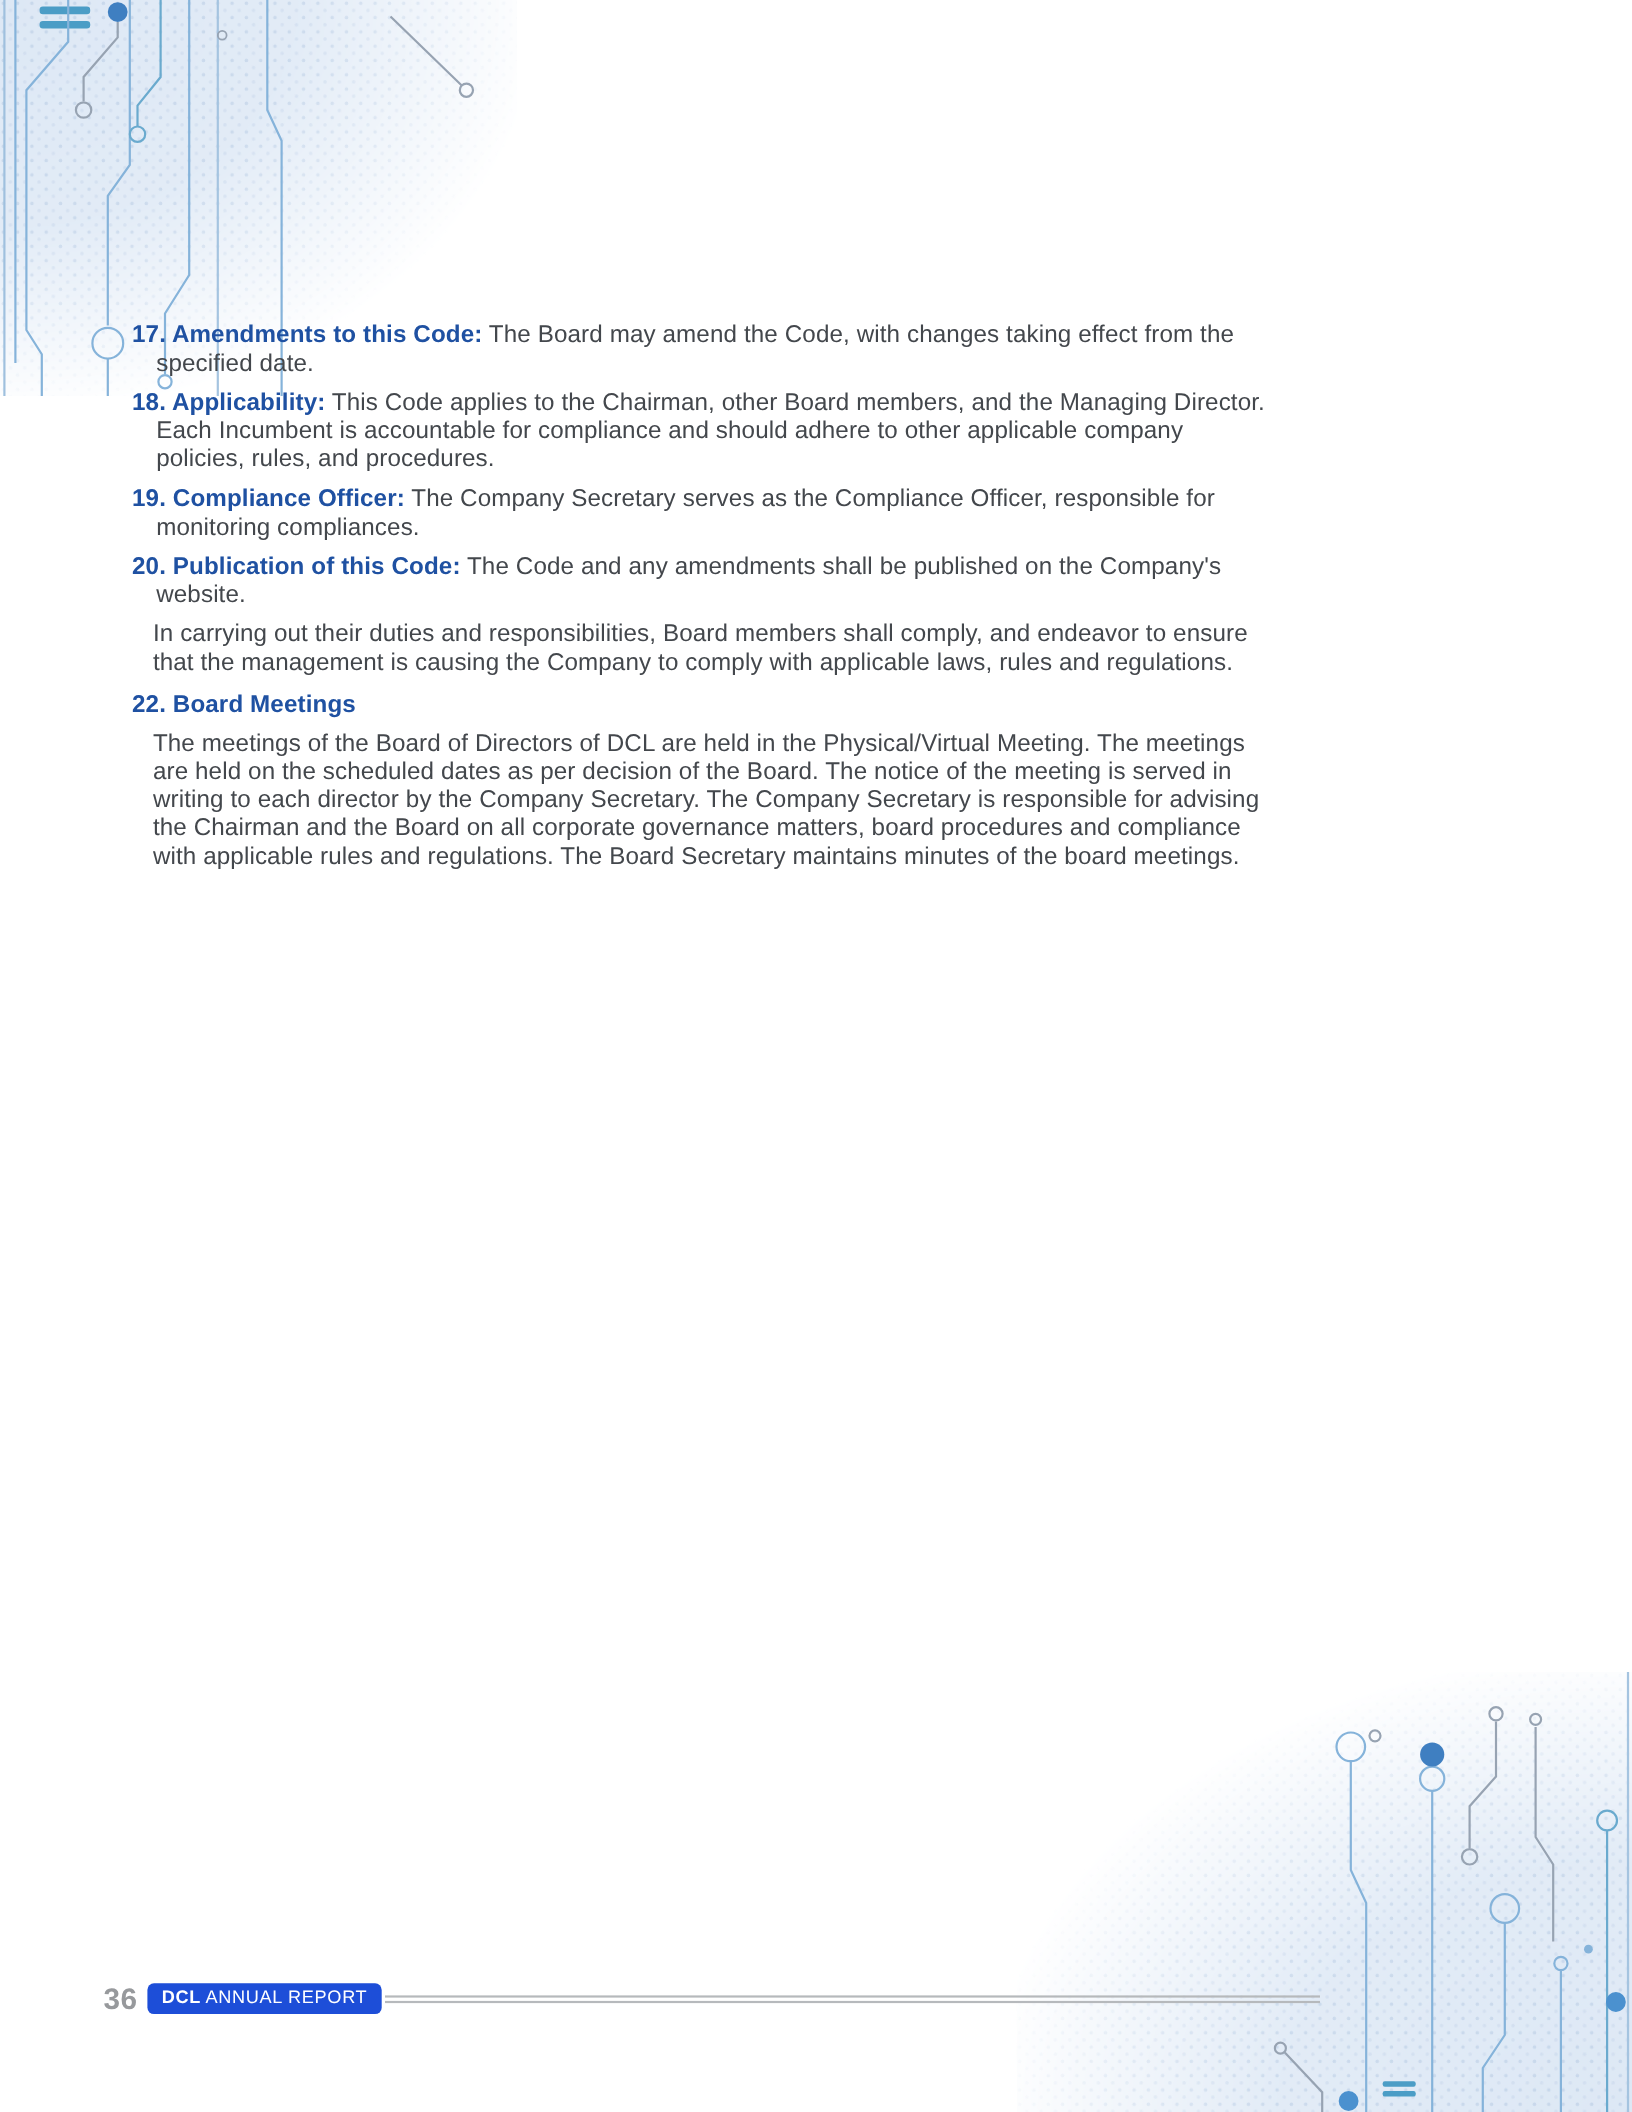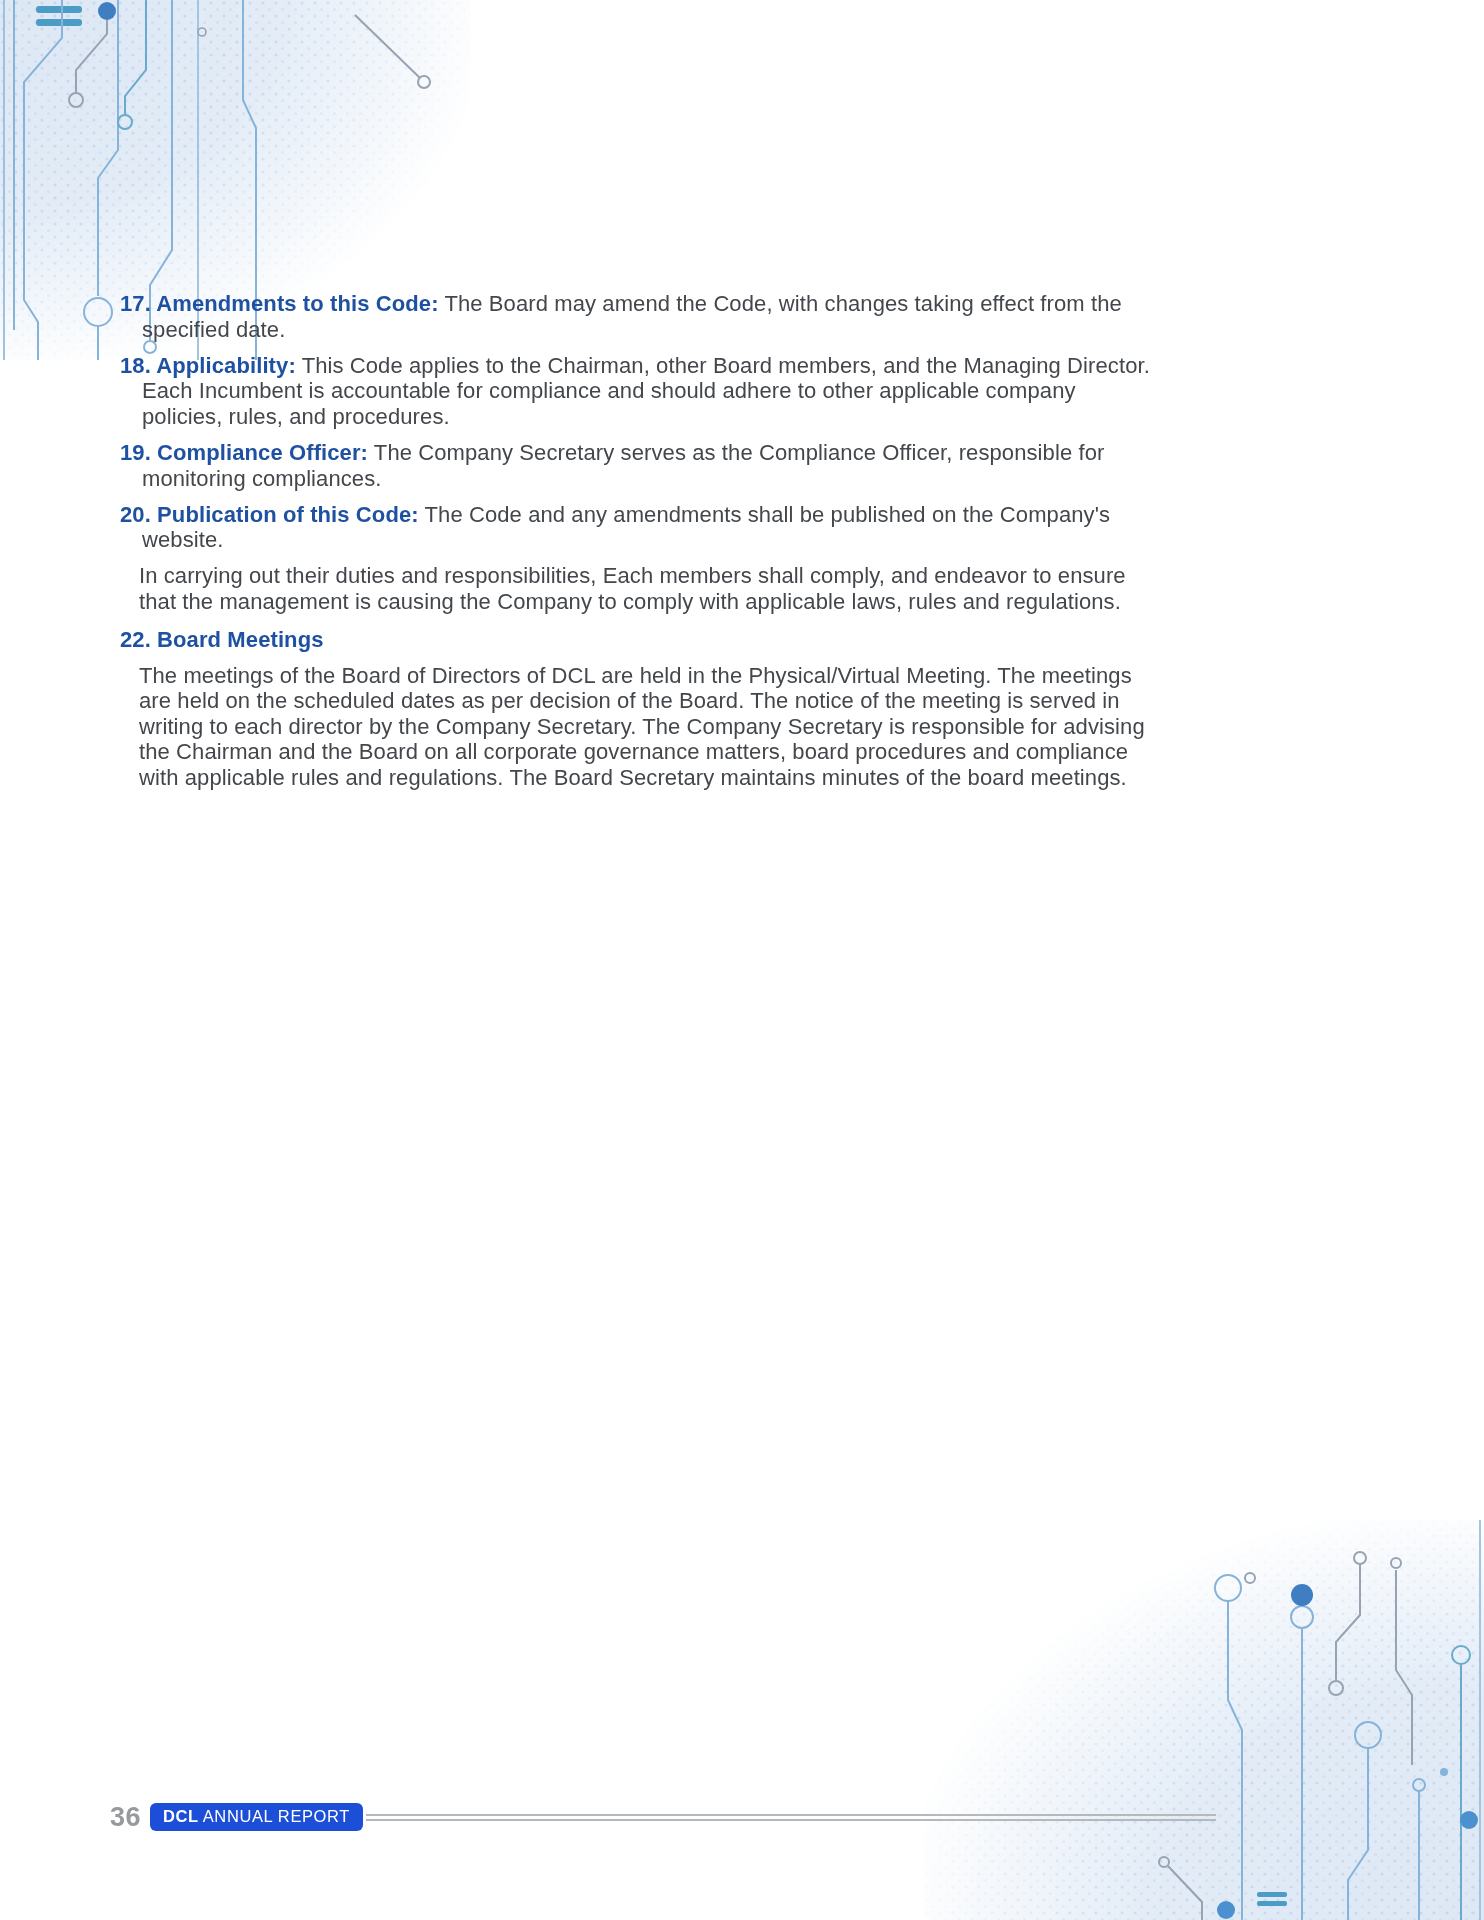--- a/index.html
+++ b/index.html
@@ -27,21 +27,21 @@
     font-size:22px; line-height:25.6px; color:#43474c;
     letter-spacing:0.1px;
   }
   .section-item { margin-bottom:10.5px; }
   .section-head { padding-left:22px; text-indent:-22px; }
   .section-head .blue { font-weight:bold; }
   .heading-only .section-head { margin-bottom:10.5px; }
   .section-para { padding-left:19px; margin-bottom:12px; }
   
   .footer {
-    position:absolute; left:110px; top:1802px; right:0;
+    position:absolute; left:94px; top:1802px; right:0;
     display:flex; align-items:center; height:30px;
   }
   .page-num { font-size:27px; font-weight:bold; color:#97999c; letter-spacing:0.5px; }
   .badge {
     margin-left:9px;
     background:#1d4ed8; color:#ffffff;
     border-radius:6px;
     padding:4px 13px 5px 13px;
     font-size:16.5px; letter-spacing:0.6px;
     white-space:nowrap;
@@ -165,21 +165,21 @@
       <div class="section-item">
         <p class="section-head"><strong class="blue" style="color: rgb(31, 81, 162);">18. Applicability:</strong> This Code applies to the Chairman, other Board members, and the Managing Director. Each Incumbent is accountable for compliance and should adhere to other applicable company policies, rules, and procedures.</p>
       </div>
       <div class="section-item">
         <p class="section-head"><strong class="blue" style="color: rgb(31, 81, 162);">19. Compliance Officer:</strong> The Company Secretary serves as the Compliance Officer, responsible for monitoring compliances.</p>
       </div>
       <div class="section-item">
         <p class="section-head"><strong class="blue" style="color: rgb(31, 81, 162);">20. Publication of this Code:</strong> The Code and any amendments shall be published on the Company's website.</p>
       </div>
       <div class="section-item heading-only">
-        <p class="section-para">In carrying out their duties and responsibilities, Each members shall comply, and endeavor to ensure that the management is causing the Company to comply with applicable laws, rules and regulations.</p>
+        <p class="section-para">In carrying out their duties and responsibilities, Board members shall comply, and endeavor to ensure that the management is causing the Company to comply with applicable laws, rules and regulations.</p>
       </div>
       <div class="section-item heading-only">
         <p class="section-head"><strong class="blue" style="color: rgb(31, 81, 162);">22. Board Meetings</strong></p>
         <p class="section-para">The meetings of the Board of Directors of DCL are held in the Physical/Virtual Meeting. The meetings are held on the scheduled dates as per decision of the Board. The notice of the meeting is served in writing to each director by the Company Secretary. The Company Secretary is responsible for advising the Chairman and the Board on all corporate governance matters, board procedures and compliance with applicable rules and regulations. The Board Secretary maintains minutes of the board meetings.</p>
       </div>
     </main>
 
   <footer class="footer">
     <span class="page-num">36</span>
     <span class="badge"><b>DCL</b><span>ANNUAL REPORT</span></span>

